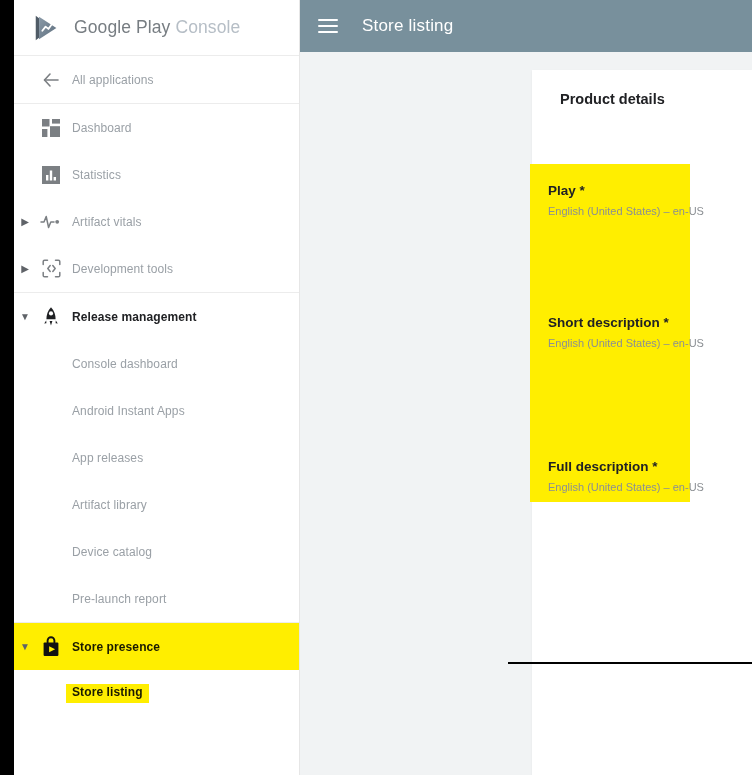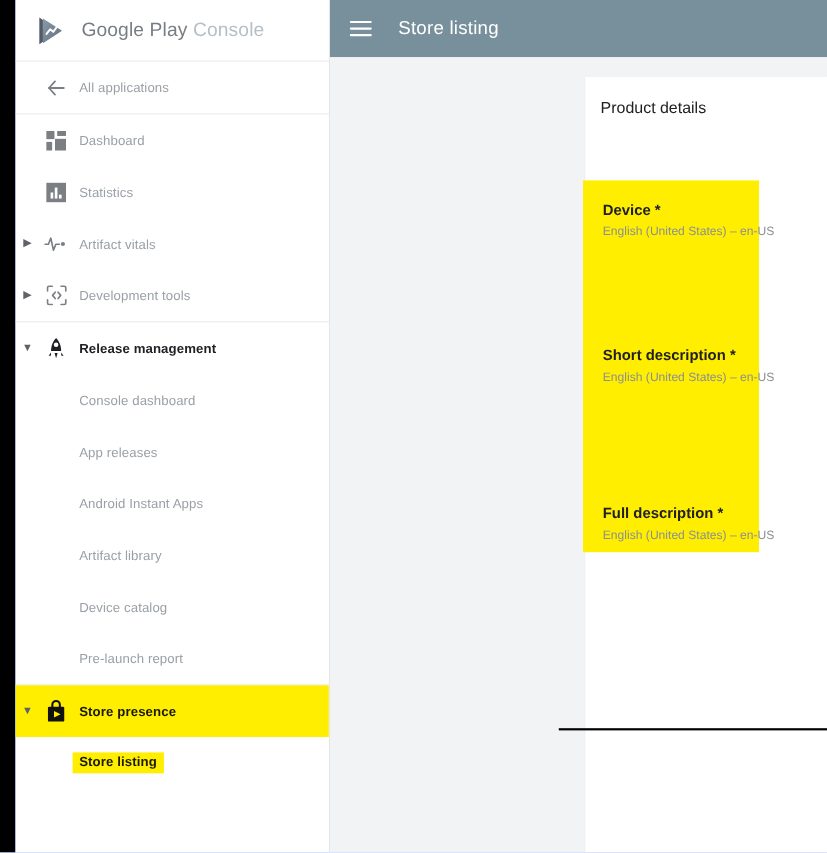--- a/index.html
+++ b/index.html
@@ -170,23 +170,23 @@
   .card {
     position: absolute;
     left: 232px; top: 18px;
     width: 220px;
     height: 705px;
     background: #ffffff;
     box-shadow: 0 1px 2px rgba(0,0,0,.06);
   }
   .card-title {
     position: absolute;
-    left: 14px; top: 21px;
+    left: 28px; top: 21px;
     font-size: 14.5px;
-    font-weight: normal;
+    font-weight: bold;
     color: #202124;
     white-space: nowrap;
   }
 
   
   .yellow-block {
     position: absolute;
     left: 230px;
     top: 112px;
     width: 160px;
@@ -326,24 +326,24 @@
               <path d="M14.8 14.4 L16.8 17.6 L14.6 17.2 Z" fill="#1f2023"></path>
               <path d="M8.6 15 L10 19.6 L11.4 15 Z" fill="#1f2023"></path>
             </svg>
           </span>
           <span class="nav-label">Release management</span>
         </div>
         <div class="nav-row sub">
           <span class="nav-label">Console dashboard</span>
         </div>
         <div class="nav-row sub">
+          <span class="nav-label">Android Instant Apps</span>
+        </div>
+        <div class="nav-row sub">
           <span class="nav-label">App releases</span>
-        </div>
-        <div class="nav-row sub">
-          <span class="nav-label">Android Instant Apps</span>
         </div>
         <div class="nav-row sub">
           <span class="nav-label">Artifact library</span>
         </div>
         <div class="nav-row sub">
           <span class="nav-label">Device catalog</span>
         </div>
         <div class="nav-row sub">
           <span class="nav-label">Pre-launch report</span>
         </div>
@@ -379,21 +379,21 @@
     <div class="content">
 
       <div class="card">
         <div class="card-title">Product details</div>
       </div>
 
       <div class="yellow-block"></div>
 
       <div class="field field-title">
         <div class="field-label">
-          <span>Device</span>
+          <span>Play</span>
           <span class="req">*</span>
         </div>
         <div class="field-lang">
           <span>English (United States)</span>
           <span>–</span>
           <span>en-US</span>
         </div>
       </div>
 
       <div class="field field-short">

